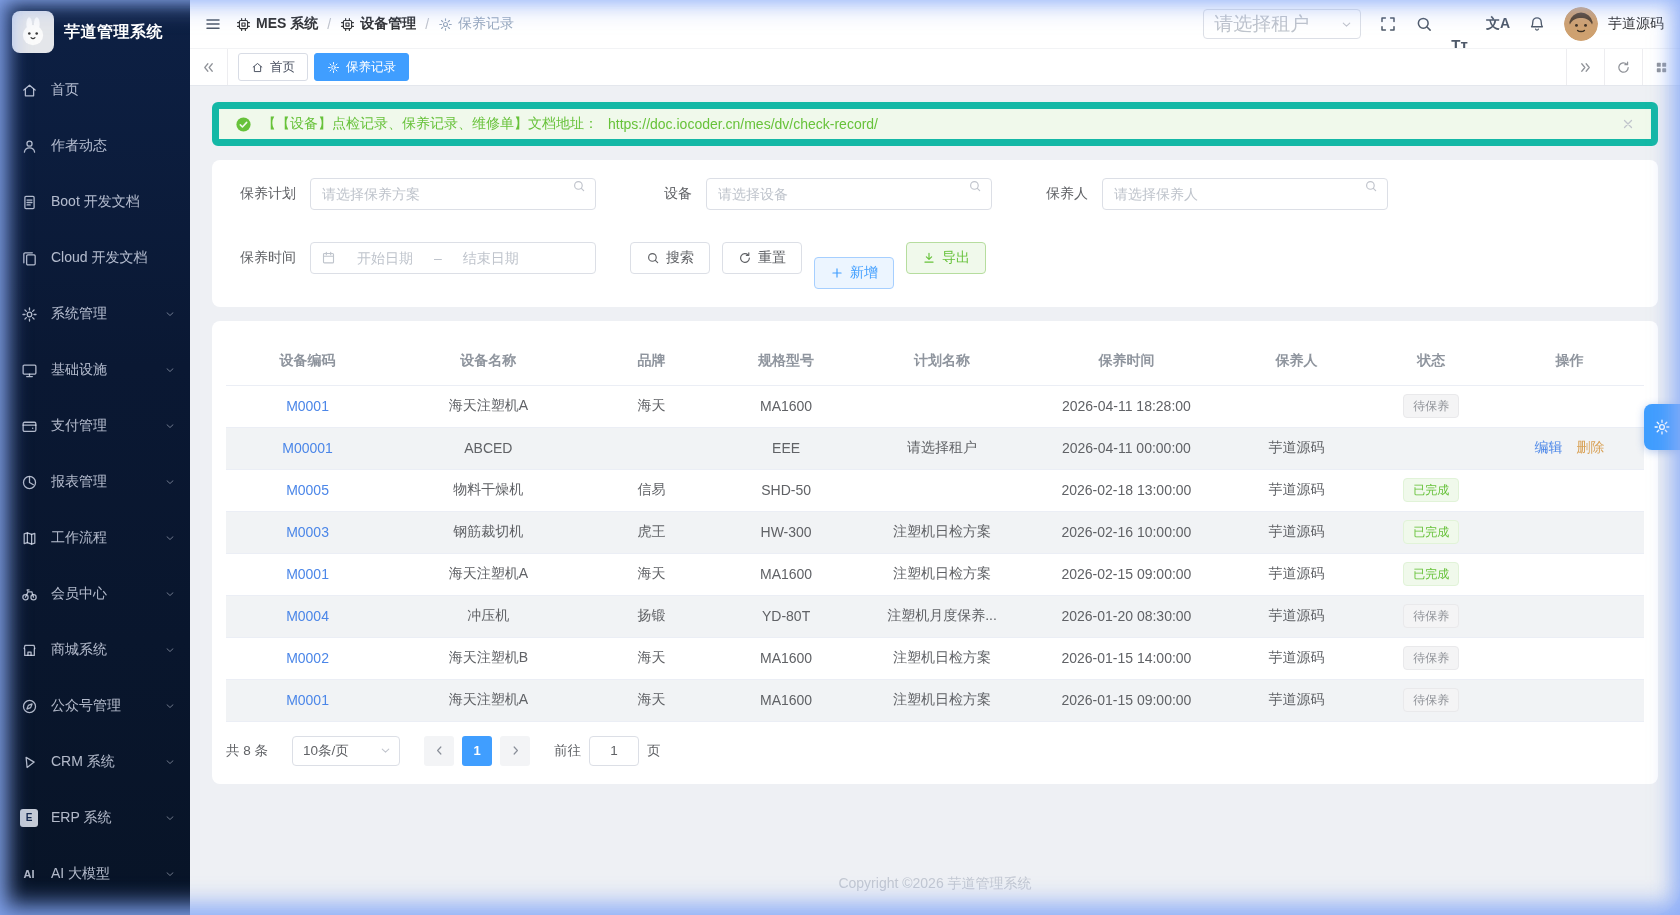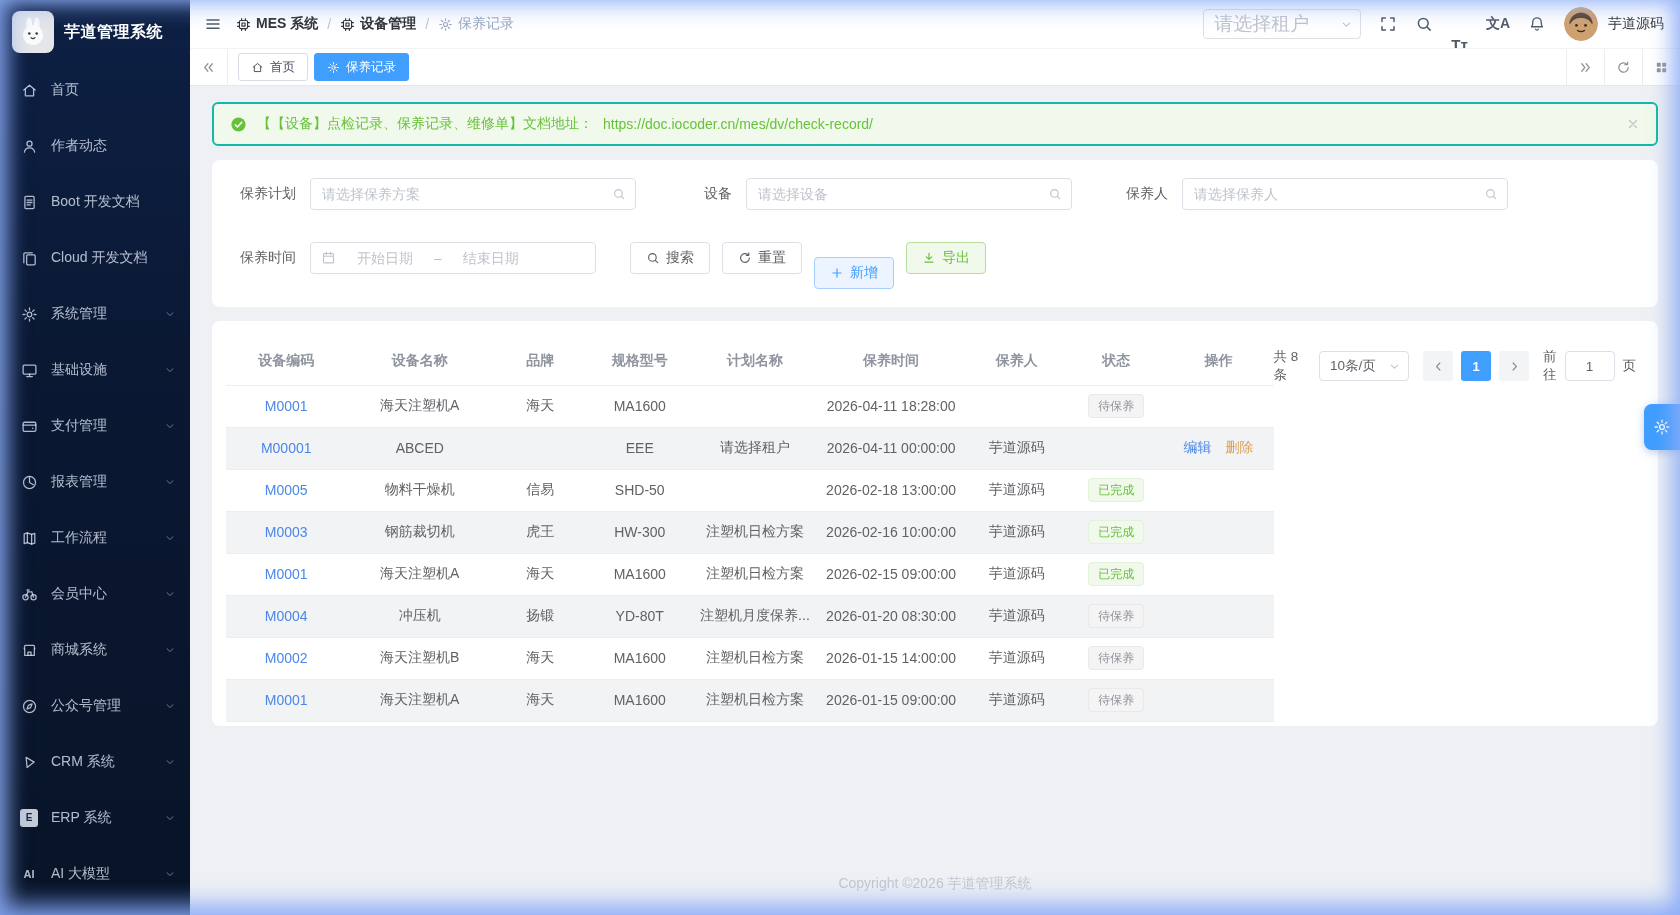--- a/index.html
+++ b/index.html
@@ -51,64 +51,64 @@
   .tb-ctl svg { width:15px; height:15px; }
   .tb-ctl.left { border-right:1px solid #ededf0; }
   .tb-ctl.bordered { border-left:1px solid #ededf0; }
   .tabs { display:flex; align-items:center; gap:6px; padding:0 10px; flex:1; }
   .tab { height:28px; display:flex; align-items:center; gap:6px; padding:0 12px; border:1px solid #d8dce5; border-radius:3px; background:#fff; font-size:12.5px; color:#495060; cursor:pointer; white-space:nowrap; }
   .tab svg { width:13px; height:13px; }
   .tab.active { background:#409eff; border-color:#409eff; color:#fff; }
 
   
   .content { flex:1; min-height:0; padding:16px 22px 8px; display:flex; flex-direction:column; gap:14px; overflow:hidden; }
-  .alert { height:44px; border:2px solid #14b8a6; background:#f0f9eb; border-radius:6px; display:flex; align-items:center; padding:0 16px; gap:10px; color:#67c23a; font-size:14px; flex:none; }
+  .alert { height:44px; border:7px solid #14b8a6; background:#f0f9eb; border-radius:6px; display:flex; align-items:center; padding:0 16px; gap:10px; color:#67c23a; font-size:14px; flex:none; }
   .alert .chk { display:flex; }
   .alert .chk svg { width:17px; height:17px; }
   .alert a { color:#67c23a; text-decoration:none; }
   .alert .close { margin-left:auto; color:#c0c4cc; cursor:pointer; display:flex; }
   .alert .close svg { width:14px; height:14px; }
 
   .card { background:#fff; border-radius:8px; flex:none; }
   .filter-card { padding:18px 18px 18px 22px; display:flex; flex-direction:column; gap:16px; }
   .f-row { display:flex; align-items:center; gap:34px; }
   .f-group { display:flex; align-items:center; gap:14px; }
   .f-label { font-size:14px; color:#606266; white-space:nowrap; min-width:62px; text-align:right; }
-  .sel { position:relative; width:326px; height:32px; border:1px solid #dcdfe6; border-radius:4px; background:#fff; display:flex; align-items:center; }
+  .sel { position:relative; width:286px; height:32px; border:1px solid #dcdfe6; border-radius:4px; background:#fff; display:flex; }
   .sel input { border:none; outline:none; width:100%; background:transparent; padding:0 30px 0 11px; font-size:14px; color:#606266; font-family:inherit; }
   .sel input::placeholder { color:#bfc4cc; }
   .sel .sfx { position:absolute; right:9px; color:#c0c4cc; display:flex; }
   .sel .sfx svg { width:14px; height:14px; }
   .daterange { width:286px; height:32px; border:1px solid #dcdfe6; border-radius:4px; background:#fff; display:flex; align-items:center; padding:0 10px; gap:6px; color:#bfc4cc; }
   .daterange svg { width:15px; height:15px; flex:none; }
   .daterange input { border:none; outline:none; background:transparent; width:86px; font-size:14px; color:#606266; text-align:center; font-family:inherit; }
   .daterange input::placeholder { color:#bfc4cc; }
   .dr-sep { color:#bfc4cc; font-size:14px; }
   .f-buttons { display:flex; align-items:center; gap:12px; }
   .btn { height:32px; padding:0 15px; border-radius:4px; border:1px solid #dcdfe6; background:#fff; color:#606266; font-size:14px; display:flex; align-items:center; gap:6px; cursor:pointer; font-family:inherit; white-space:nowrap; }
   .btn svg { width:14px; height:14px; }
   .btn.primary-plain { background:#ecf5ff; border-color:#a6cfff; color:#409eff;margin-top:31px; }
   .btn.success-plain { background:#f0f9eb; border-color:#b6dd9e; color:#67c23a; }
 
   
-  .table-card { padding:16px 14px 4px; display:flex; flex-direction:row; }
+  .table-card { padding:16px 14px 4px; display:flex; flex-direction:column; }
   table { width:100%; border-collapse:collapse; table-layout:fixed; }
   th { height:48px; font-size:14px; font-weight:600; color:#8f959e; text-align:center; border-bottom:1px solid #ebeef5; white-space:nowrap; }
   td { height:42px; font-size:14px; color:#606266; text-align:center; border-bottom:1px solid #ebeef5; white-space:nowrap; overflow:hidden; text-overflow:ellipsis; }
   tr.striped td { background:#f1f3f5; }
   a.code-link { color:#4b86e8; text-decoration:none; cursor:pointer; }
   .tag { display:inline-block; padding:0 9px; height:24px; line-height:22px; border-radius:4px; font-size:12px; border:1px solid transparent; }
   .tag.info { background:#f4f4f5; border-color:#e9e9eb; color:#909399; }
   .tag.success { background:#f0f9eb; border-color:#e1f3d8; color:#67c23a; }
   .act-link { font-size:14px; cursor:pointer; margin:0 7px; }
   .act-link.edit { color:#4b86e8; }
   .act-link.delete { color:#d9a257; }
 
   
-  .pagination { height:58px; display:flex; align-items:center; justify-content:space-between; gap:14px; font-size:13.5px; color:#606266; padding-right:8px; }
+  .pagination { height:58px; display:flex; align-items:center; justify-content:flex-start; gap:24px; font-size:13.5px; color:#606266; padding-right:8px; }
   .pg-size { position:relative; width:108px; height:30px; border:1px solid #dcdfe6; border-radius:4px; display:flex; align-items:center; padding:0 24px 0 10px; cursor:pointer; color:#606266; }
   .pg-size .chev { position:absolute; right:7px; color:#c0c4cc; display:flex; }
   .pg-size .chev svg { width:13px; height:13px; }
   .pg-btn { min-width:30px; height:30px; border:none; border-radius:3px; background:#f3f4f6; color:#8a8f99; display:flex; align-items:center; justify-content:center; cursor:pointer; font-size:13px; font-family:inherit; }
   .pg-btn svg { width:13px; height:13px; }
   .pg-btn.current { background:#409eff; color:#fff; font-weight:600; }
   .pg-group { display:flex; align-items:center; gap:8px; }
   .pg-goto { width:50px; height:30px; border:1px solid #dcdfe6; border-radius:4px; text-align:center; font-size:13.5px; color:#606266; outline:none; font-family:inherit; }
 
   .page-footer { margin-top:auto; text-align:center; color:#c3c8d2; font-size:14px; padding:12px 0 14px; }

